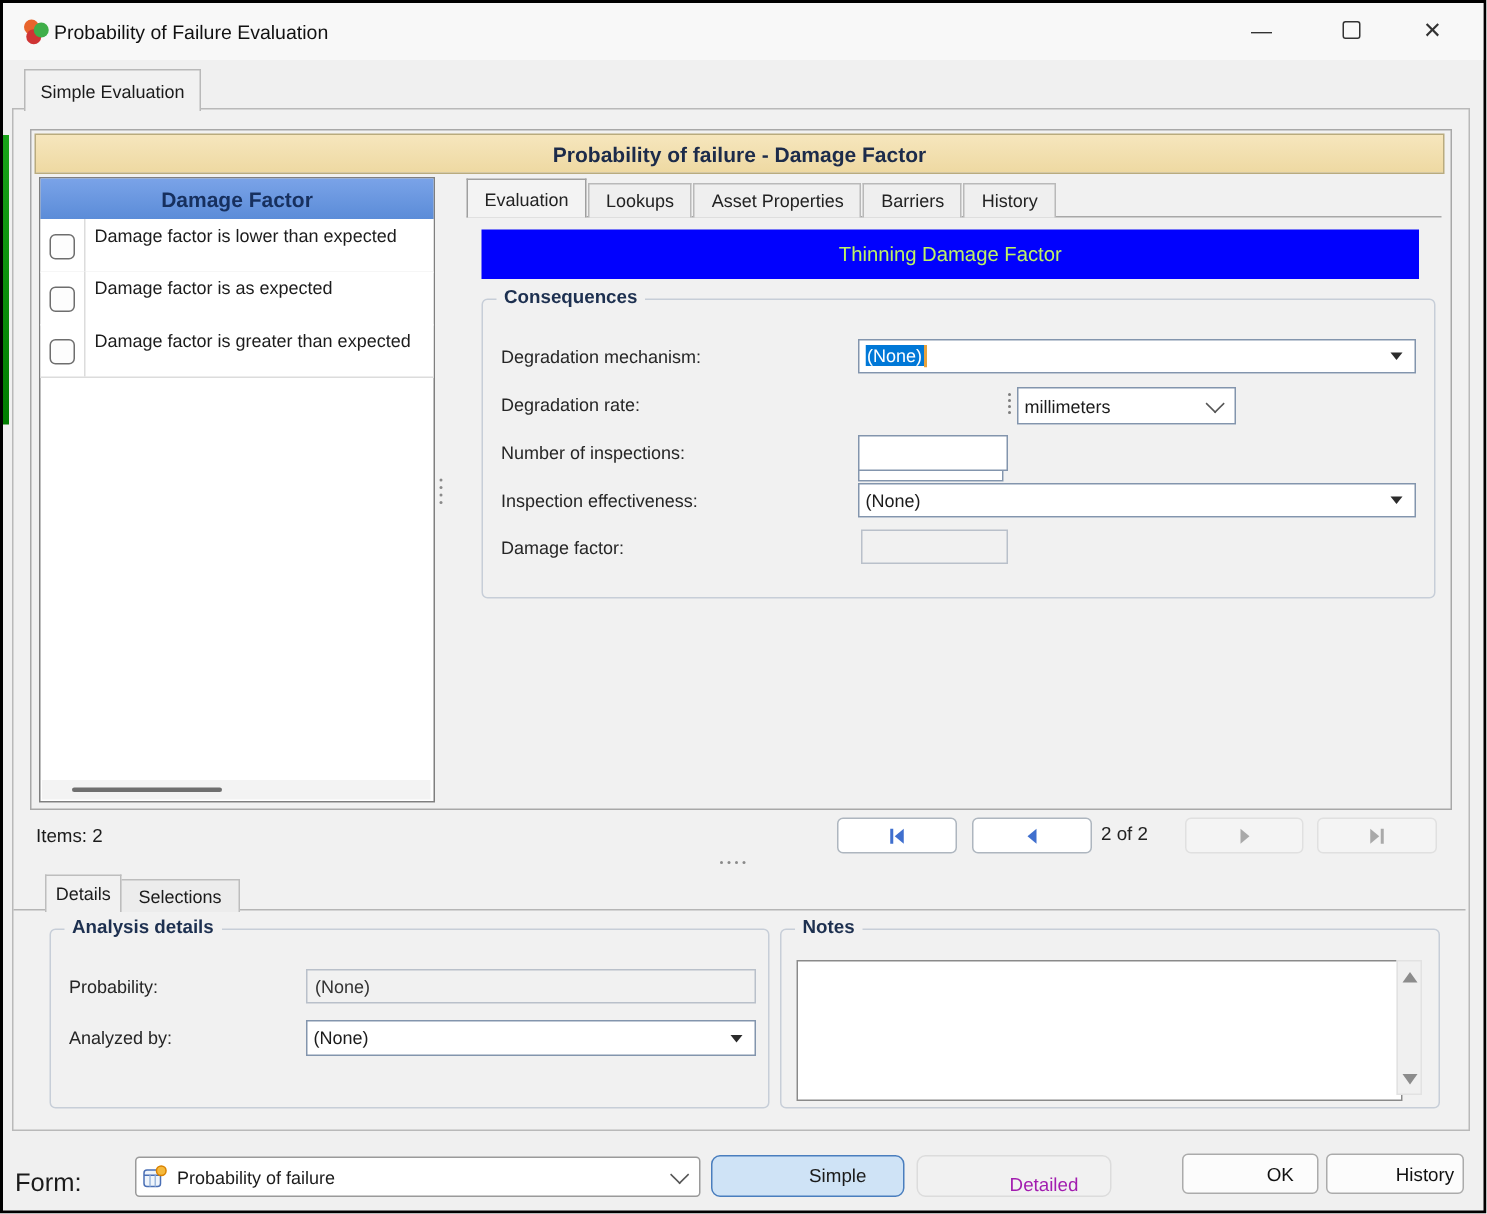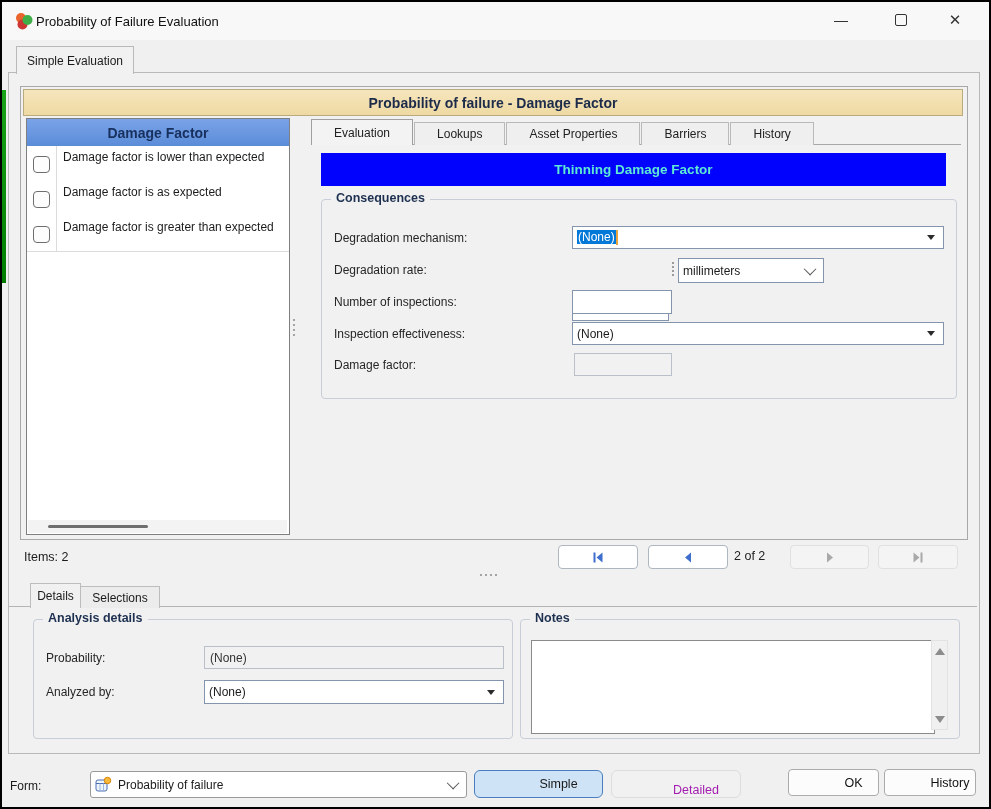--- a/index.html
+++ b/index.html
@@ -27,24 +27,24 @@
   .cb-cell{left:0;top:0;width:29px;height:100%;border-right:1px solid #dcdcdc;position:absolute;}
   .checkbox{position:absolute;left:6px;top:10px;width:15px;height:15px;border:1.5px solid #6e6e6e;border-radius:4px;background:#fdfdfd;}
   .row-text{position:absolute;left:36px;top:4px;font-size:12px;color:#1c1c1c;white-space:nowrap;}
   .hscroll{left:1px;bottom:1px;width:259px;height:13px;background:#f3f3f3;position:absolute;}
   .hscroll-thumb{position:absolute;left:20px;top:5px;width:100px;height:3px;background:#6f6f6f;border-radius:2px;}
   .vsplit-dots{left:272px;top:232px;display:flex;flex-direction:column;gap:3px;}
   .vsplit-dots i,.hsplit-dots i{width:2px;height:2px;background:#8a8a8a;border-radius:50%;display:block;}
   .hsplit-dots{display:flex;flex-direction:row;gap:3px;}
   
   .dtabs{left:290px;top:33px;height:25px;display:flex;align-items:flex-end;z-index:2;}
-  .dtab{height:22px;padding:0 22px;display:flex;align-items:center;background:#efefef;border:1px solid #b9b9b9;border-bottom:none;margin-right:1px;color:#222;cursor:default;}
+  .dtab{height:22px;padding:0 11px;display:flex;align-items:center;background:#efefef;border:1px solid #b9b9b9;border-bottom:none;margin-right:1px;color:#222;cursor:default;}
   .dtab.active{height:25px;background:#f3f3f3;border-color:#9f9f9f;position:relative;z-index:3;}
   .dtab-line{left:290px;top:57px;width:650px;border-top:1px solid #a8a8a8;}
-  .banner{left:300px;top:66px;width:625px;height:33px;background:#0101fe;display:flex;align-items:center;justify-content:center;color:#5eead4;font-weight:bold;font-size:13.5px;}
+  .banner{left:300px;top:66px;width:625px;height:33px;background:#0101fe;display:flex;align-items:center;justify-content:center;color:#bef264;font-weight:normal;font-size:13.5px;}
   
   .groupbox{border:1px solid #c7ced8;border-radius:4px;background:#f1f1f1;}
   .group-title{position:absolute;top:-9px;left:9px;background:#f1f1f1;padding:0 5px;font-weight:bold;font-size:12.5px;color:#1d3050;}
   .flabel{position:absolute;font-size:12px;color:#262626;white-space:nowrap;}
   .tb{position:absolute;background:#fff;border:1px solid #8395ad;font-size:12px;color:#111;display:flex;align-items:center;padding:0 5px;box-sizing:border-box;}
   .tb.right{justify-content:flex-end;margin-top:39px;}
   .tb.disabled{background:#f1f1f1;border-color:#b9c0ca;color:#333;}
   .combo{position:absolute;background:#fff;border:1px solid #8395ad;box-sizing:border-box;display:flex;align-items:center;padding:0 4px;font-size:12px;cursor:default;}
   .combo .val{flex:1;white-space:nowrap;overflow:hidden;}
   .sel-hl{background:#0078d7;color:#fff;padding:0 1px;}
@@ -280,21 +280,21 @@
     <div class="sbar" style="left:410px;top:20px;height:90px;">
       <span class="up" style="top:2px;">
           <span class="tri-up"></span>
         </span>
       <span class="dn" style="bottom:2px;">
           <span class="tri-dn"></span>
         </span>
     </div>
   </div>
 
-  <span class="abs" style="left:8px;top:777px;font-size:12px;">Form:</span>
+  <span class="abs" style="left:8px;top:777px;font-size:17px;">Form:</span>
   <div class="combo" style="left:88px;top:769px;width:377px;height:27px;border-color:#9a9a9a;border-radius:3px;">
     <span style="margin-right:6px;display:flex;">
       <svg width="17" height="17" viewBox="0 0 17 17">
         <rect x="1" y="4" width="11" height="11" rx="2" fill="#eef4fb" stroke="#4a6fb5"></rect>
         <line x1="1" y1="7.5" x2="12" y2="7.5" stroke="#4a6fb5"></line>
         <line x1="5" y1="7.5" x2="5" y2="15" stroke="#9db8dc"></line>
         <line x1="8.5" y1="7.5" x2="8.5" y2="15" stroke="#9db8dc"></line>
         <circle cx="12.5" cy="4.5" r="3.2" fill="#f5b93d" stroke="#d98200"></circle>
       </svg>
     </span>

